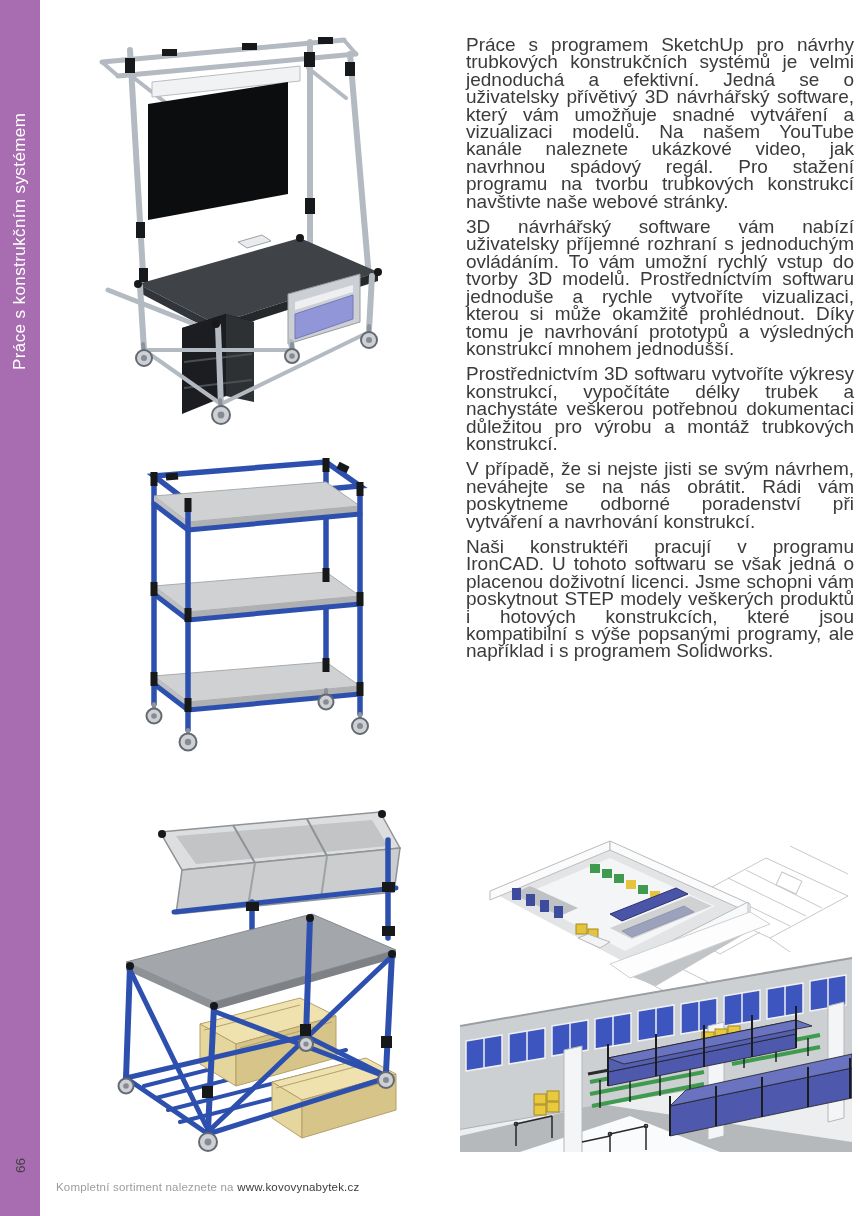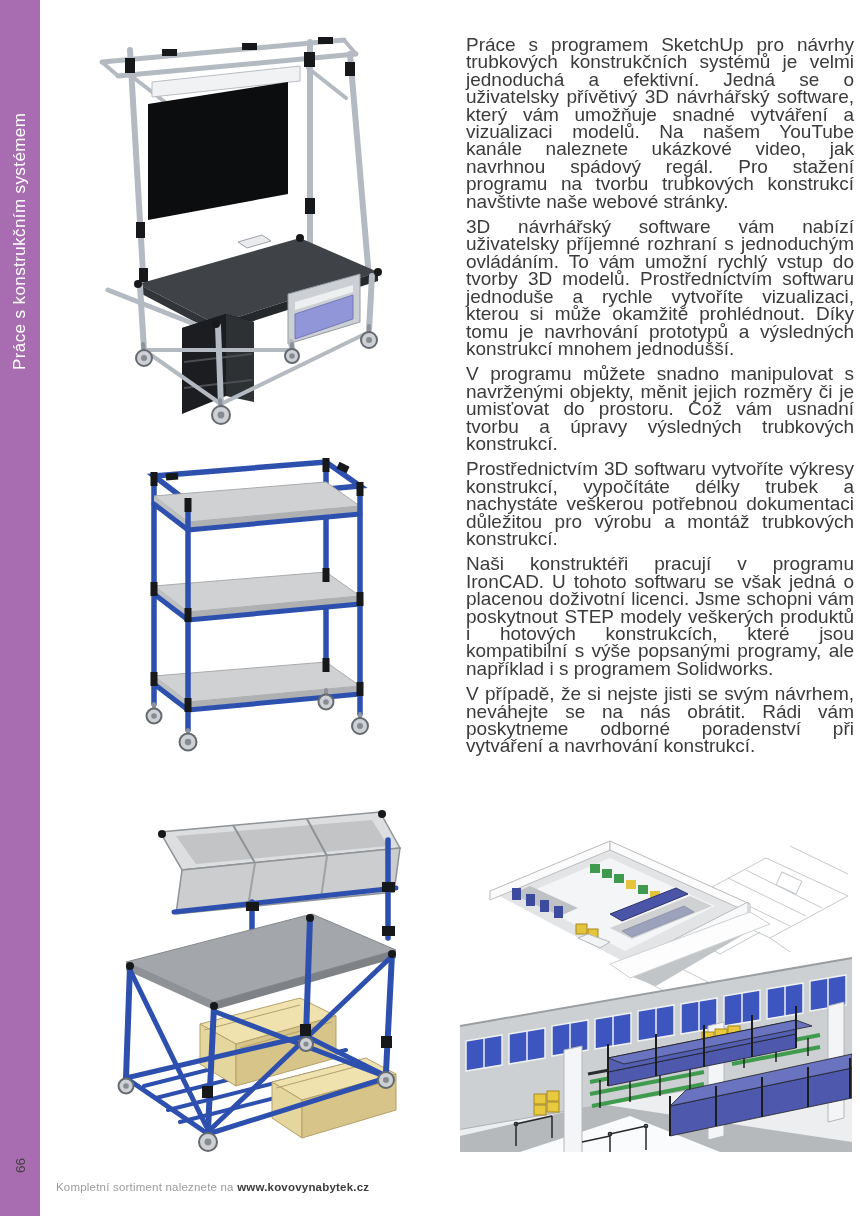--- a/index.html
+++ b/index.html
@@ -21,21 +21,21 @@
 
   
   .text-col { position:absolute; left:466px; top:36px; width:388px;
     color:var(--text-dark,#3b3b3b); font-size:19px; line-height:17.4px;
     text-align:justify; }
   .text-col p { margin:0 0 8px 0; }
 
   
   .footer { position:absolute; left:56px; top:1181px; font-size:11.5px;
     color:var(--footer-grey,#9c9c9c); letter-spacing:.2px; }
-  .footer b { color:#3c3c3c; font-weight:bold; }
+  .footer b { color:#3c3c3c; font-weight:normal; }
   .footer .link { text-decoration:none; }
 
   
   .fig { position:absolute; }
   #fig1 { left:92px;  top:32px;  width:296px; height:406px; }
   #fig2 { left:114px; top:452px; width:270px; height:306px; }
   #fig3 { left:104px; top:786px; width:298px; height:376px; }
   #fig4 { left:460px; top:836px; width:392px; height:316px; }
   .fig svg { width:100%; height:100%; display:block; }
 
@@ -391,24 +391,23 @@
         <circle cx="150" cy="298" r="1.6"></circle>
           <circle cx="186" cy="290" r="1.6"></circle>
           <circle cx="56" cy="288" r="1.6"></circle>
       </g>
     </svg>
   </figure>
 
   <div class="text-col">
     <p>Práce s programem SketchUp pro návrhy trubkových konstrukčních systémů je velmi jednoduchá a efektivní. Jedná se o uživatelsky přívětivý 3D návrhářský software, který vám umožňuje snadné vytváření a vizualizaci modelů. Na našem YouTube kanále naleznete ukázkové video, jak navrhnou spádový regál. Pro stažení programu na tvorbu trubkových konstrukcí navštivte naše webové stránky.</p>
     <p>3D návrhářský software vám nabízí uživatelsky příjemné rozhraní s jednoduchým ovládáním. To vám umožní rychlý vstup do tvorby 3D modelů. Prostřednictvím softwaru jednoduše a rychle vytvoříte vizualizaci, kterou si může okamžitě prohlédnout. Díky tomu je navrhování prototypů a výsledných konstrukcí mnohem jednodušší.</p>
-    <p>V programu můžete snadno manipulovat s navrženými objekty, měnit jejich rozměry či je umisťovat do prostoru. Což vám usnadní tvorbu a úpravy výsledných trubkových konstrukcí.</p>
     <p>Prostřednictvím 3D softwaru vytvoříte výkresy konstrukcí, vypočítáte délky trubek a nachystáte veškerou potřebnou dokumentaci důležitou pro výrobu a montáž trubkových konstrukcí.</p>
+    <p>V případě, že si nejste jisti se svým návrhem, neváhejte se na nás obrátit. Rádi vám poskytneme odborné poradenství při vytváření a navrhování konstrukcí.</p>
     <p>Naši konstruktéři pracují v programu IronCAD. U tohoto softwaru se však jedná o placenou doživotní licenci. Jsme schopni vám poskytnout STEP modely veškerých produktů i hotových konstrukcích, které jsou kompatibilní s výše popsanými programy, ale například i s programem Solidworks.</p>
-    <p>V případě, že si nejste jisti se svým návrhem, neváhejte se na nás obrátit. Rádi vám poskytneme odborné poradenství při vytváření a navrhování konstrukcí.</p>
   </div>
 
   <div class="footer">
     <span>Kompletní sortiment naleznete na</span>
     <b><span class="link">www.kovovynabytek.cz</span></b>
   </div>
 
 </div>
 
 </body></html>

